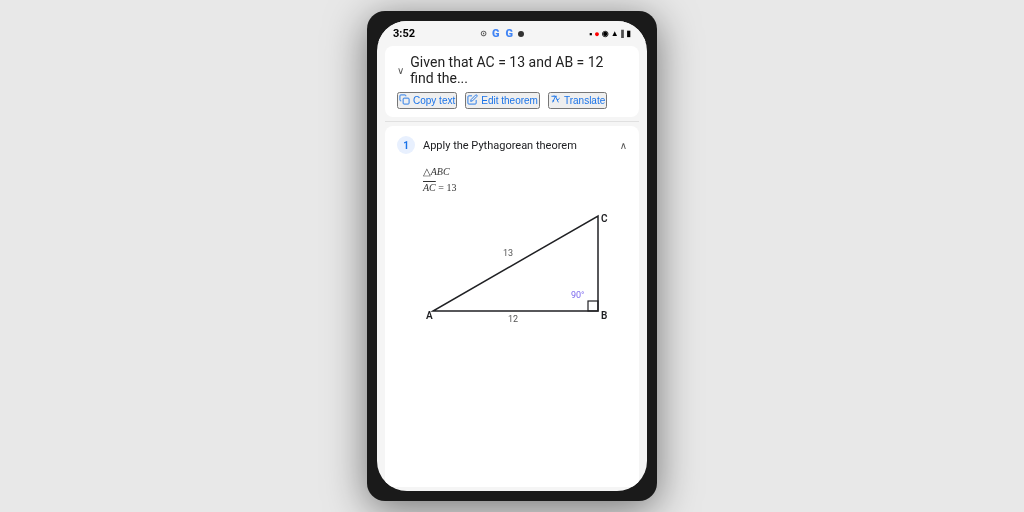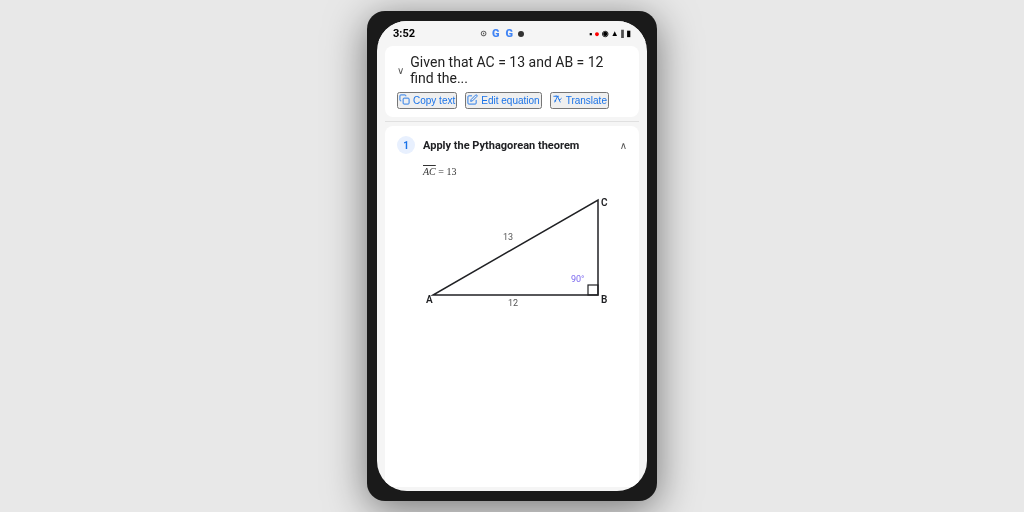--- a/index.html
+++ b/index.html
@@ -144,21 +144,21 @@
       color: #1a73e8;
       font-size: 10px;
       font-weight: 700;
       display: flex;
       align-items: center;
       justify-content: center;
     }
 
     .step-title {
       font-size: 11px;
-      font-weight: 700;
+      font-weight: 400;
       color: #202124;
       text-align: right;
     }
 
     .collapse-icon {
       font-size: 10px;
       color: #555;
     }
 
     
@@ -229,21 +229,21 @@
           </span>
           <span>Copy text</span>
         </button>
         <button class="action-btn">
           <span class="action-btn-icon">
             <svg width="11" height="11" viewBox="0 0 24 24" fill="none" stroke="#1a73e8" stroke-width="2">
               <path d="M11 4H4a2 2 0 00-2 2v14a2 2 0 002 2h14a2 2 0 002-2v-7"></path>
               <path d="M18.5 2.5a2.121 2.121 0 013 3L12 15l-4 1 1-4 9.5-9.5z"></path>
             </svg>
           </span>
-          <span>Edit equation</span>
+          <span>Edit theorem</span>
         </button>
         <button class="action-btn">
           <span class="action-btn-icon">
             <svg width="11" height="11" viewBox="0 0 24 24" fill="none" stroke="#1a73e8" stroke-width="2">
               <path d="M3 5h12M9 3v2m-3.232 13.232l6.232-13.232 6.232 13.232M5 15h4"></path>
               <path d="M15 11l2 2 4-4"></path>
             </svg>
           </span>
           <span>Translate</span>
         </button>
@@ -256,20 +256,23 @@
       <div class="step-header">
         <div class="step-left">
           <div class="step-number">1</div>
           <span class="step-title">Apply the Pythagorean theorem</span>
         </div>
         <span class="collapse-icon">∧</span>
       </div>
 
       <div class="math-content">
         <div class="math-line">
+          △<em>ABC</em>
+        </div>
+        <div class="math-line">
           <span class="math-overline"><em>AC</em></span> = 13
         </div>
       </div>
 
       <div class="triangle-area">
         <svg class="triangle-svg" viewBox="0 0 200 120">
 
           <polygon points="10,105 175,105 175,10" fill="none" stroke="#202124" stroke-width="1.5"></polygon>
 
           <rect x="165" y="95" width="10" height="10" fill="none" stroke="#202124" stroke-width="1.2"></rect>

